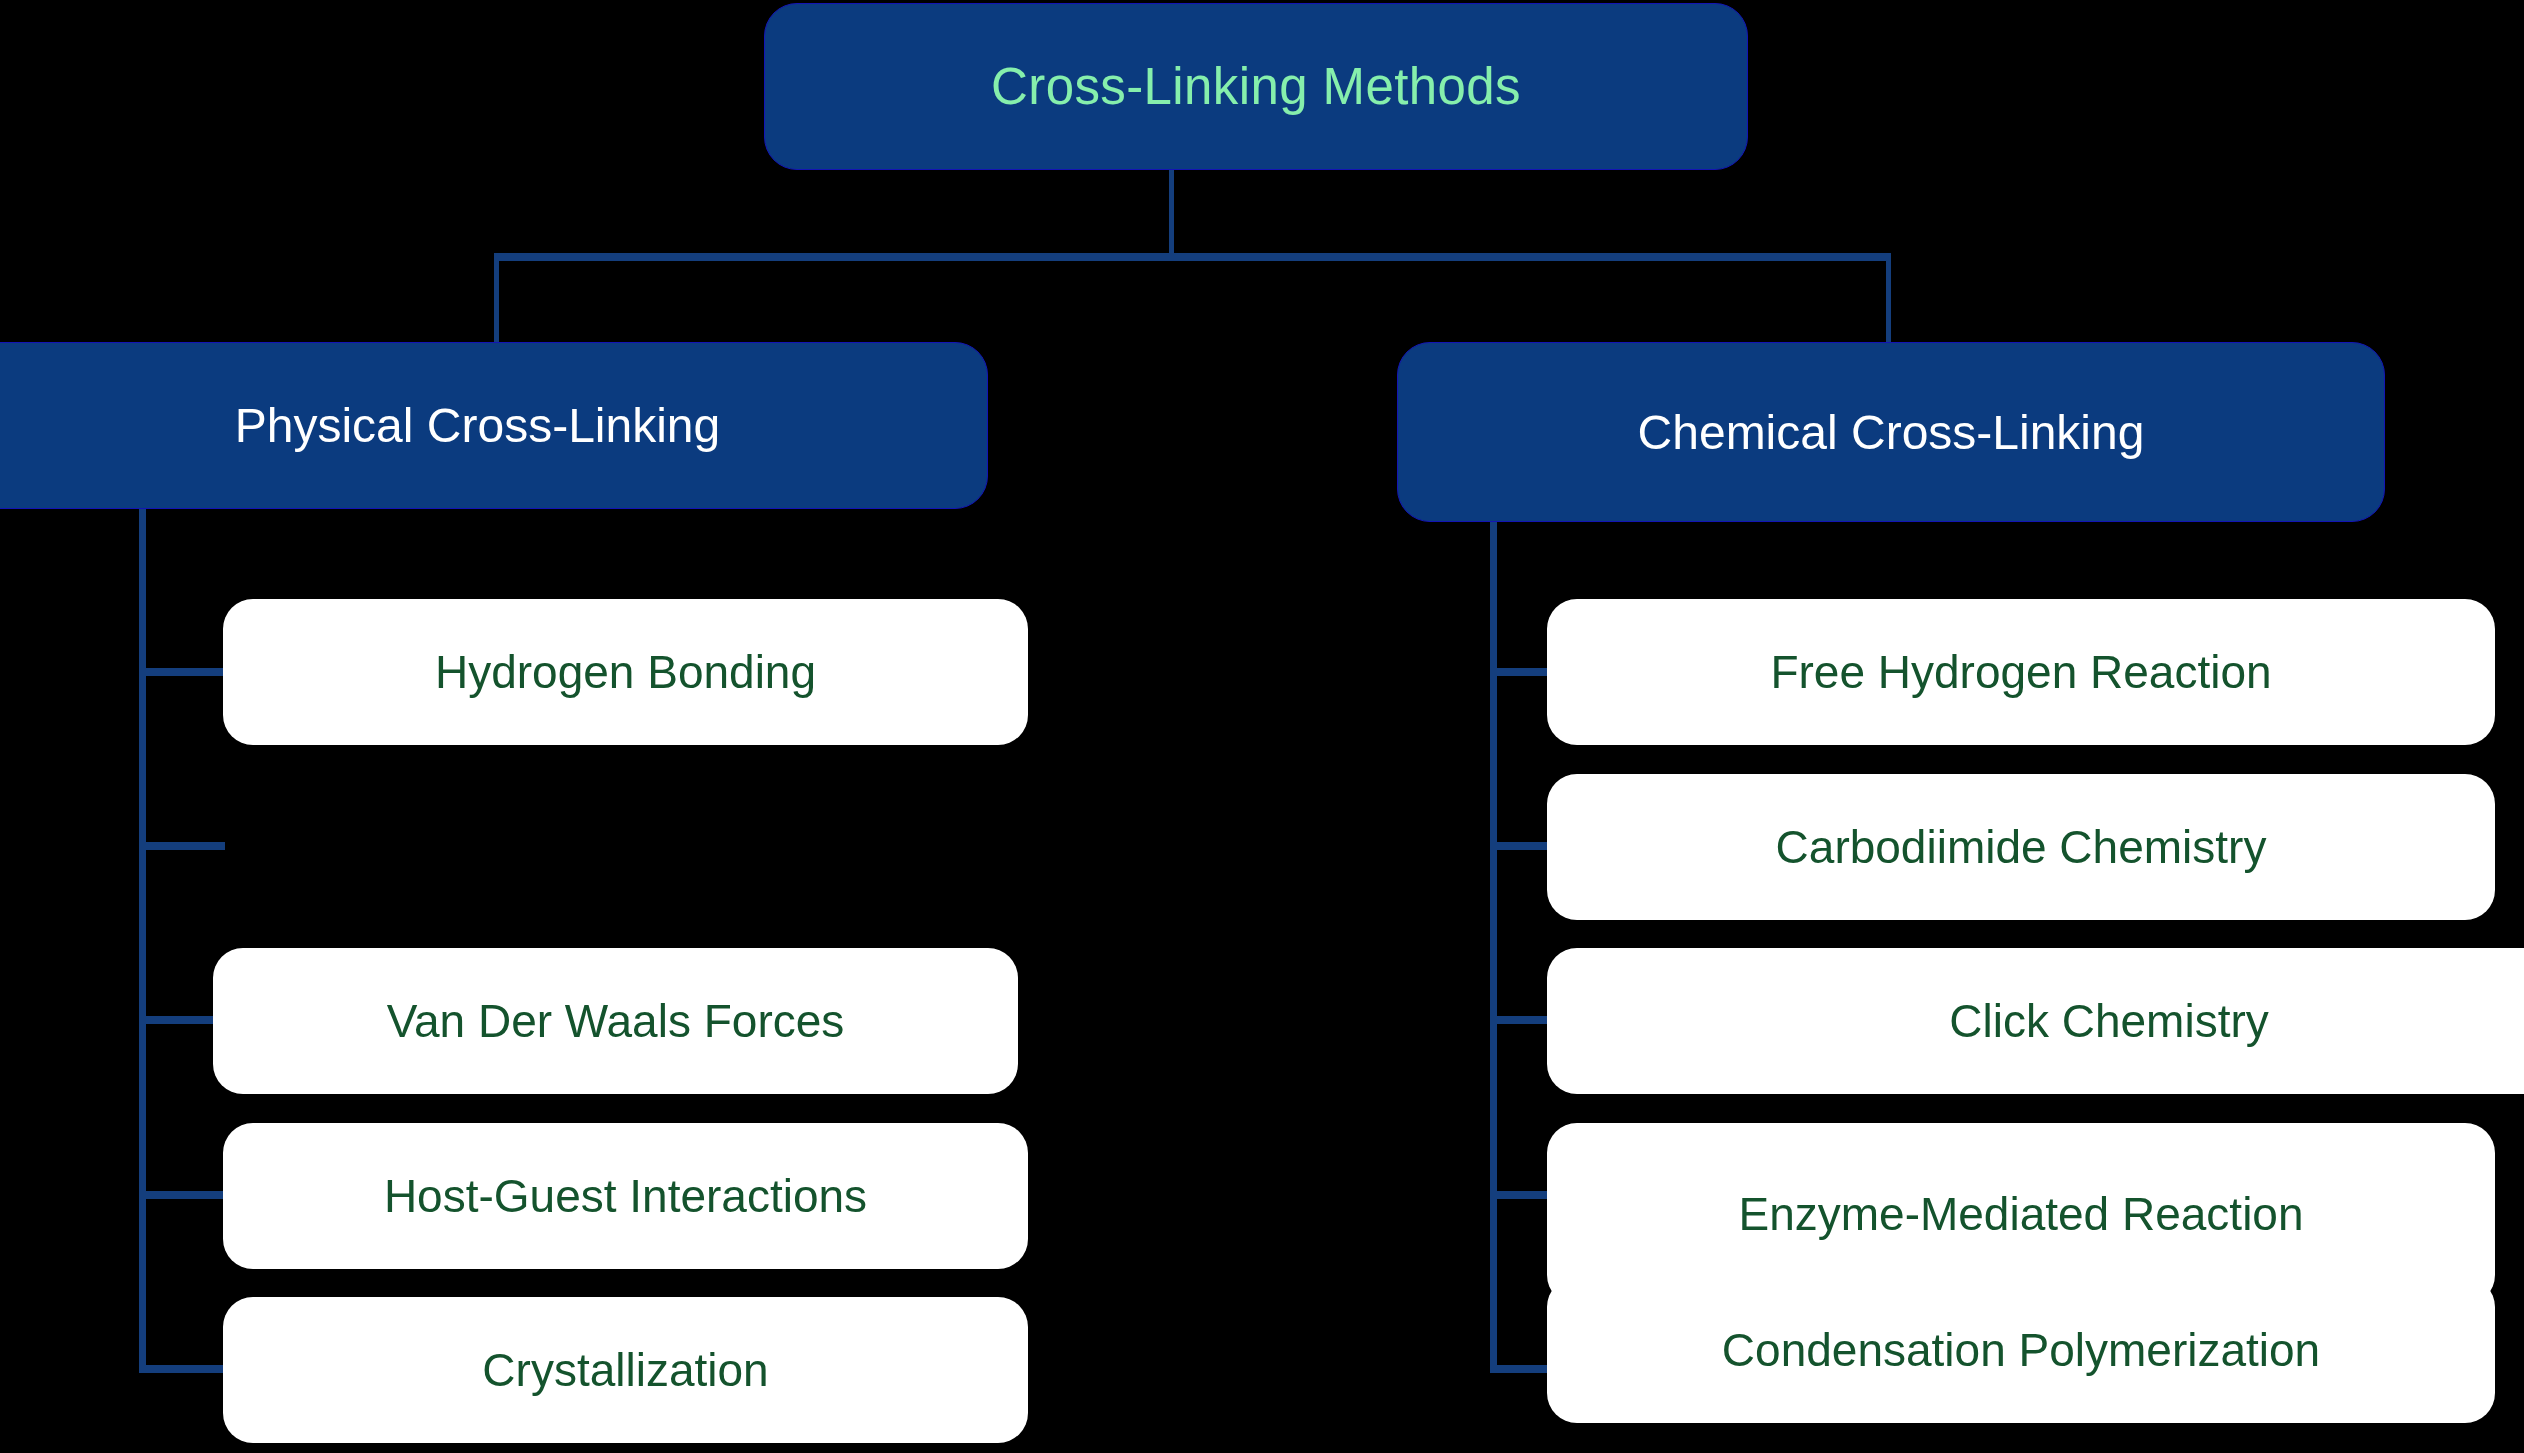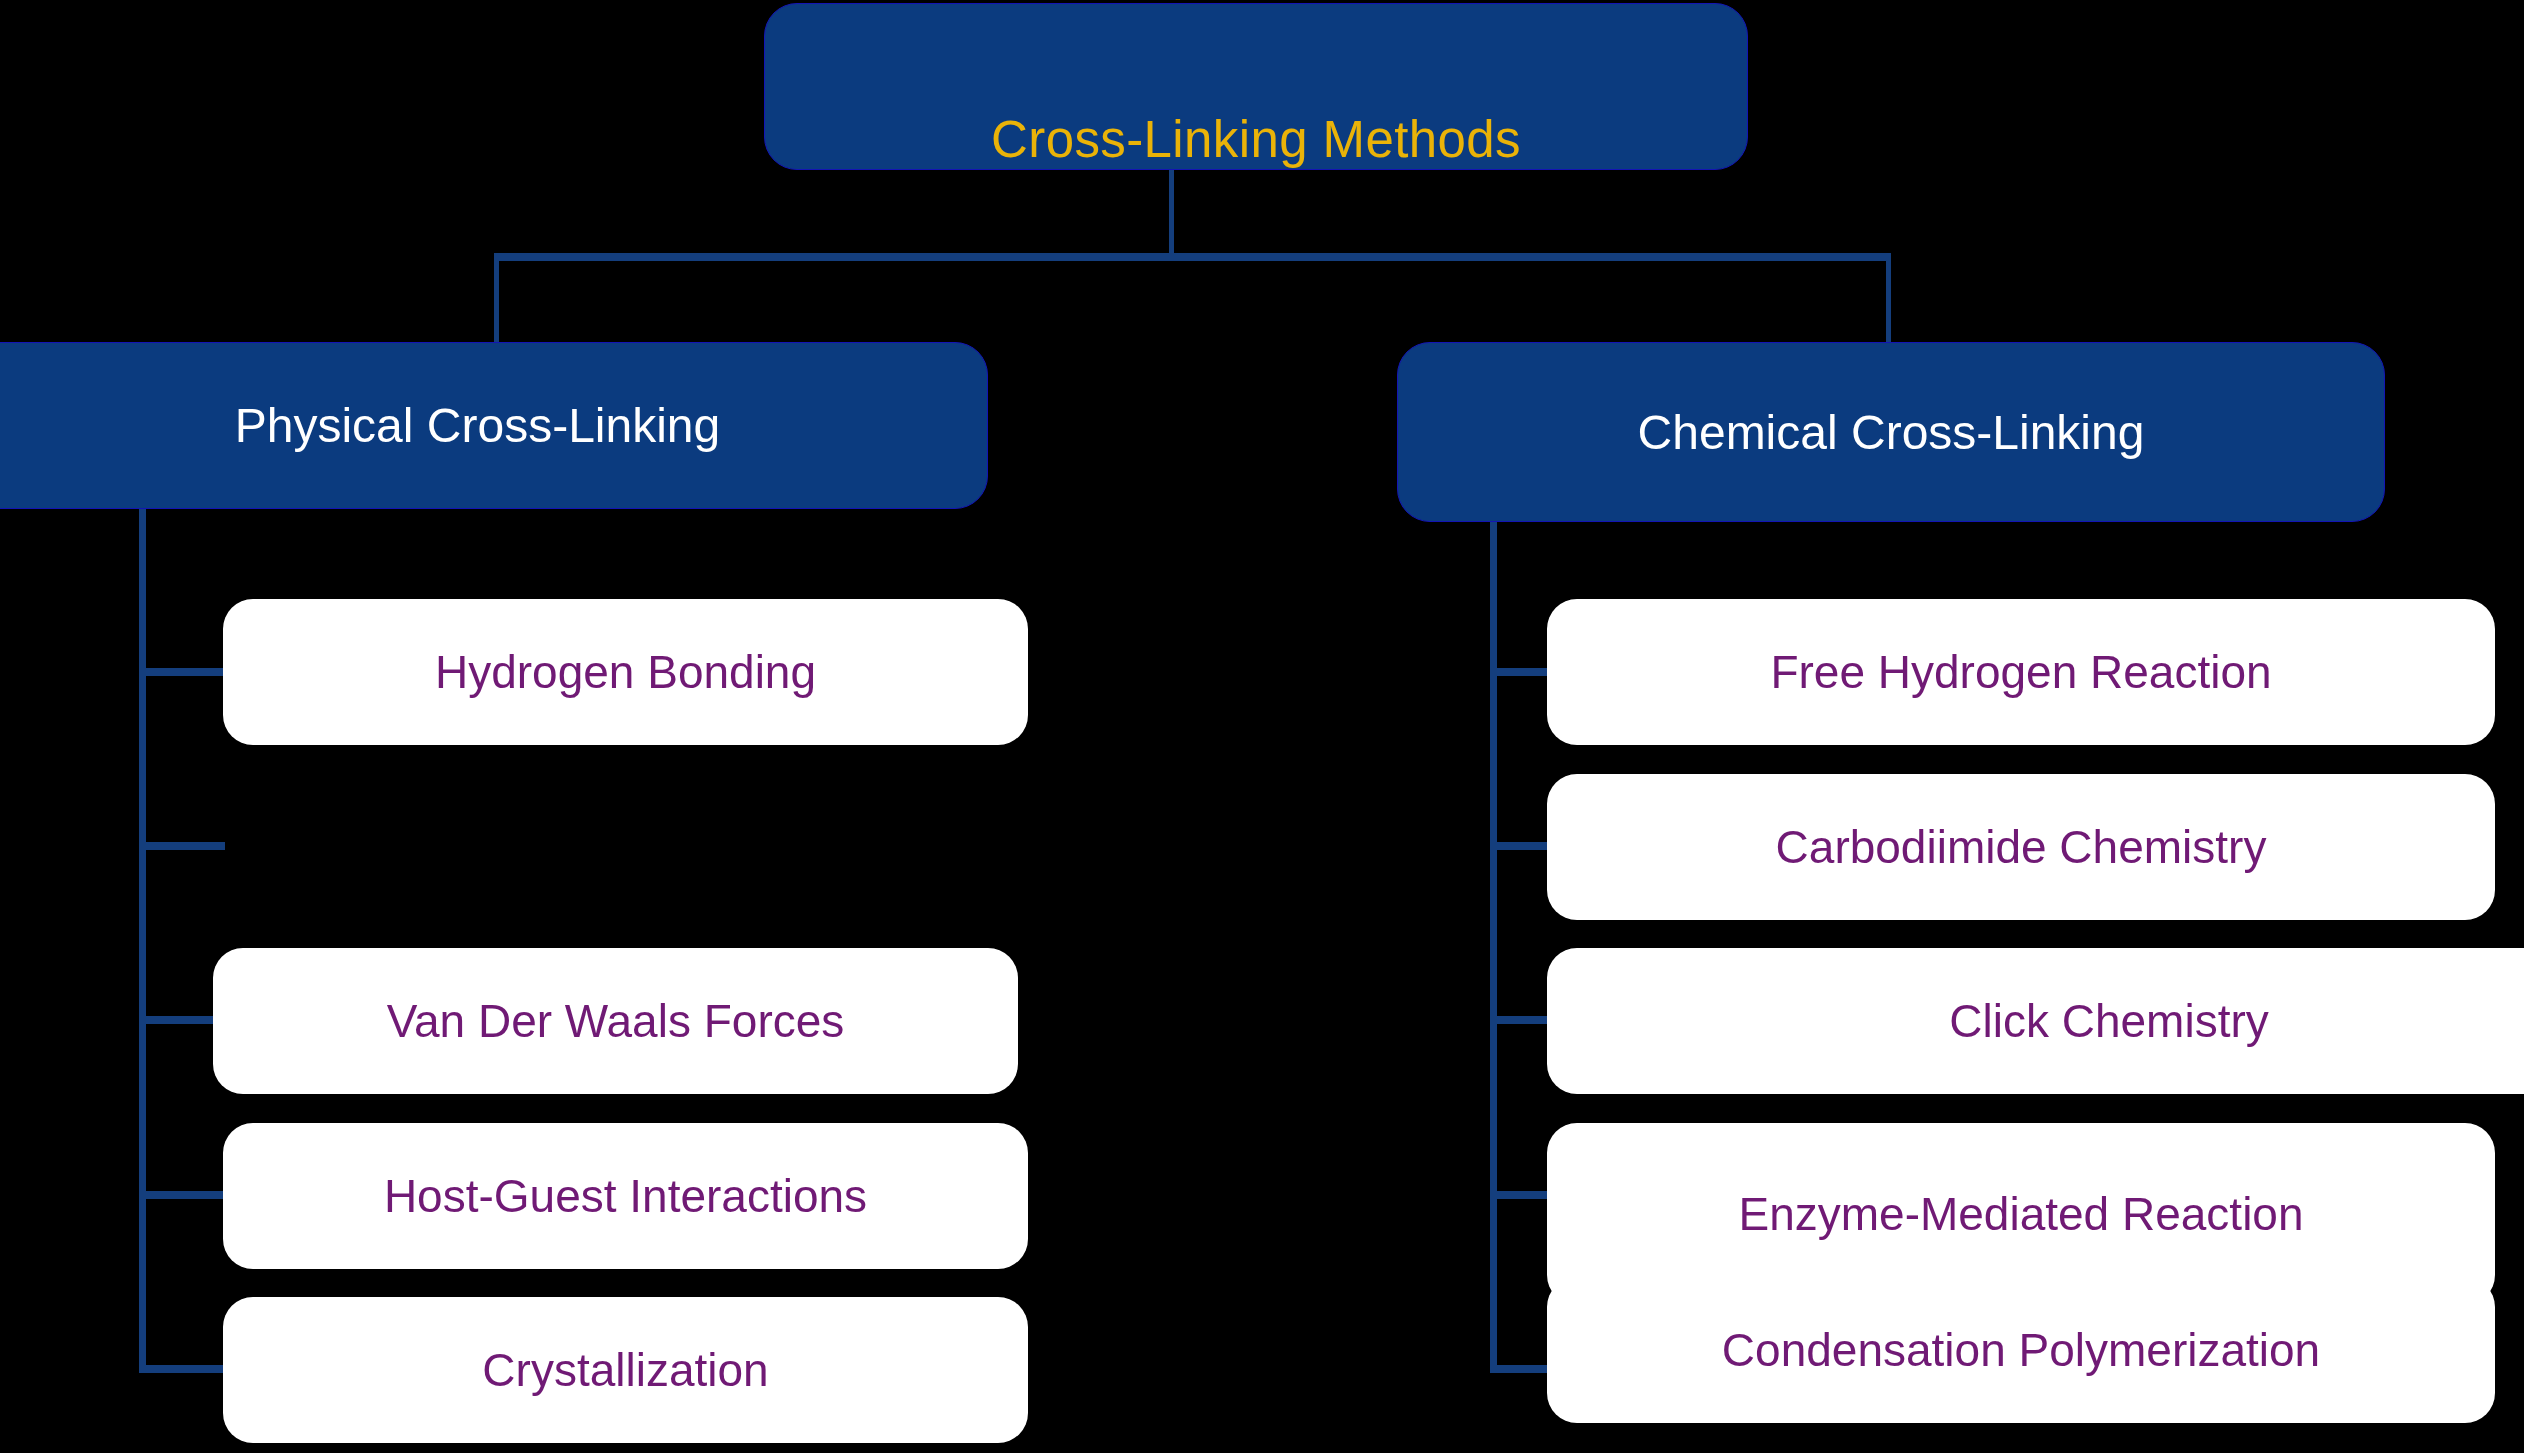--- a/index.html
+++ b/index.html
@@ -16,38 +16,37 @@
     box-sizing:border-box;
     display:flex;
     align-items:center;
     justify-content:center;
     text-align:center;
   }
   .node-l1{
     background:#0B3B7F;
     border:1.7px solid #1414B4;
     border-radius:33px;
-    color:#eab308;
+    color:#86efac;
     font-size:51px;
     font-weight:400;
     letter-spacing:0.4px;
-    align-items:flex-end;
   }
   .node-l2{
     background:#0B3B7F;
     border:1.7px solid #1414B4;
     border-radius:33px;
     color:#FFFFFF;
     font-size:48px;
     font-weight:400;
   }
   .node-leaf{
     background:#FFFFFF;
     border-radius:30px;
-    color:#701a75;
+    color:#14532d;
     font-size:46px;
     font-weight:400;
     padding:0 11.6px;
   }
   .conn{
     position:absolute;
     background:#143E7D;
   }
   .leaf-label{
     display:block;

